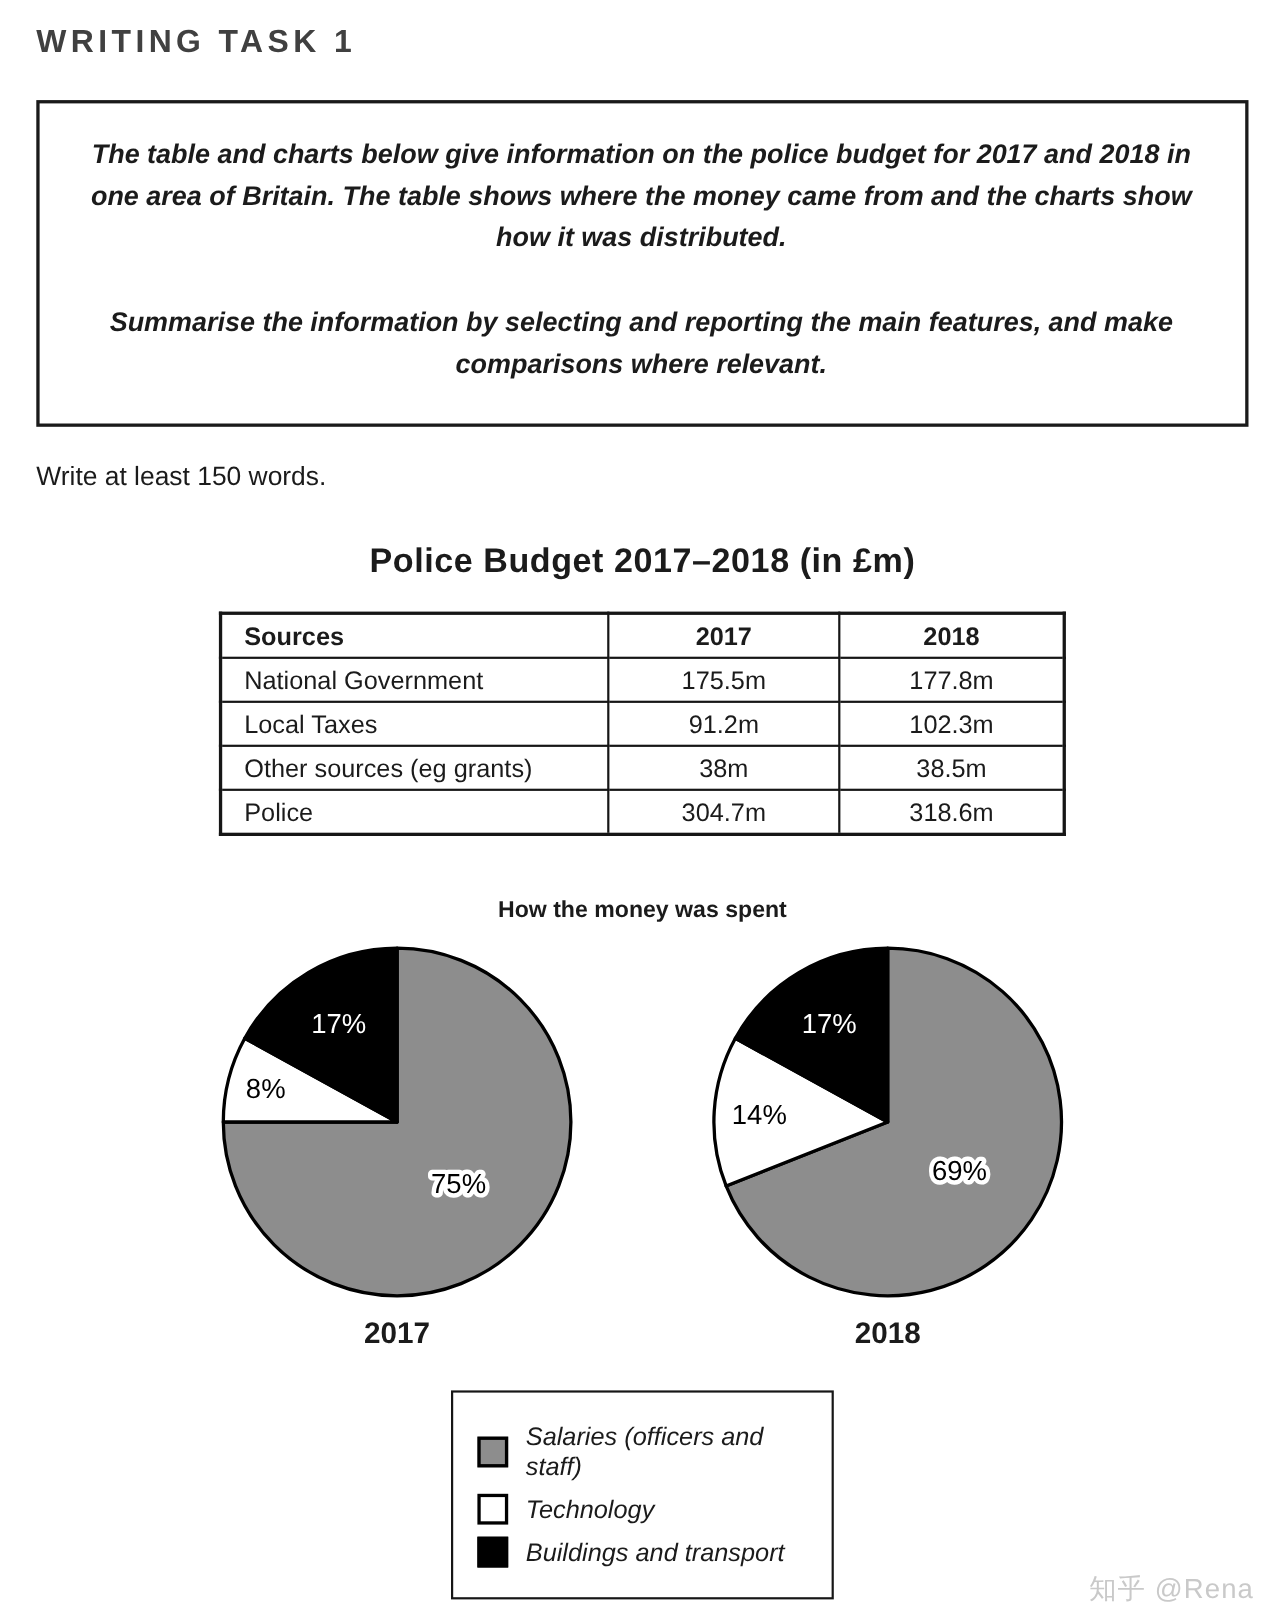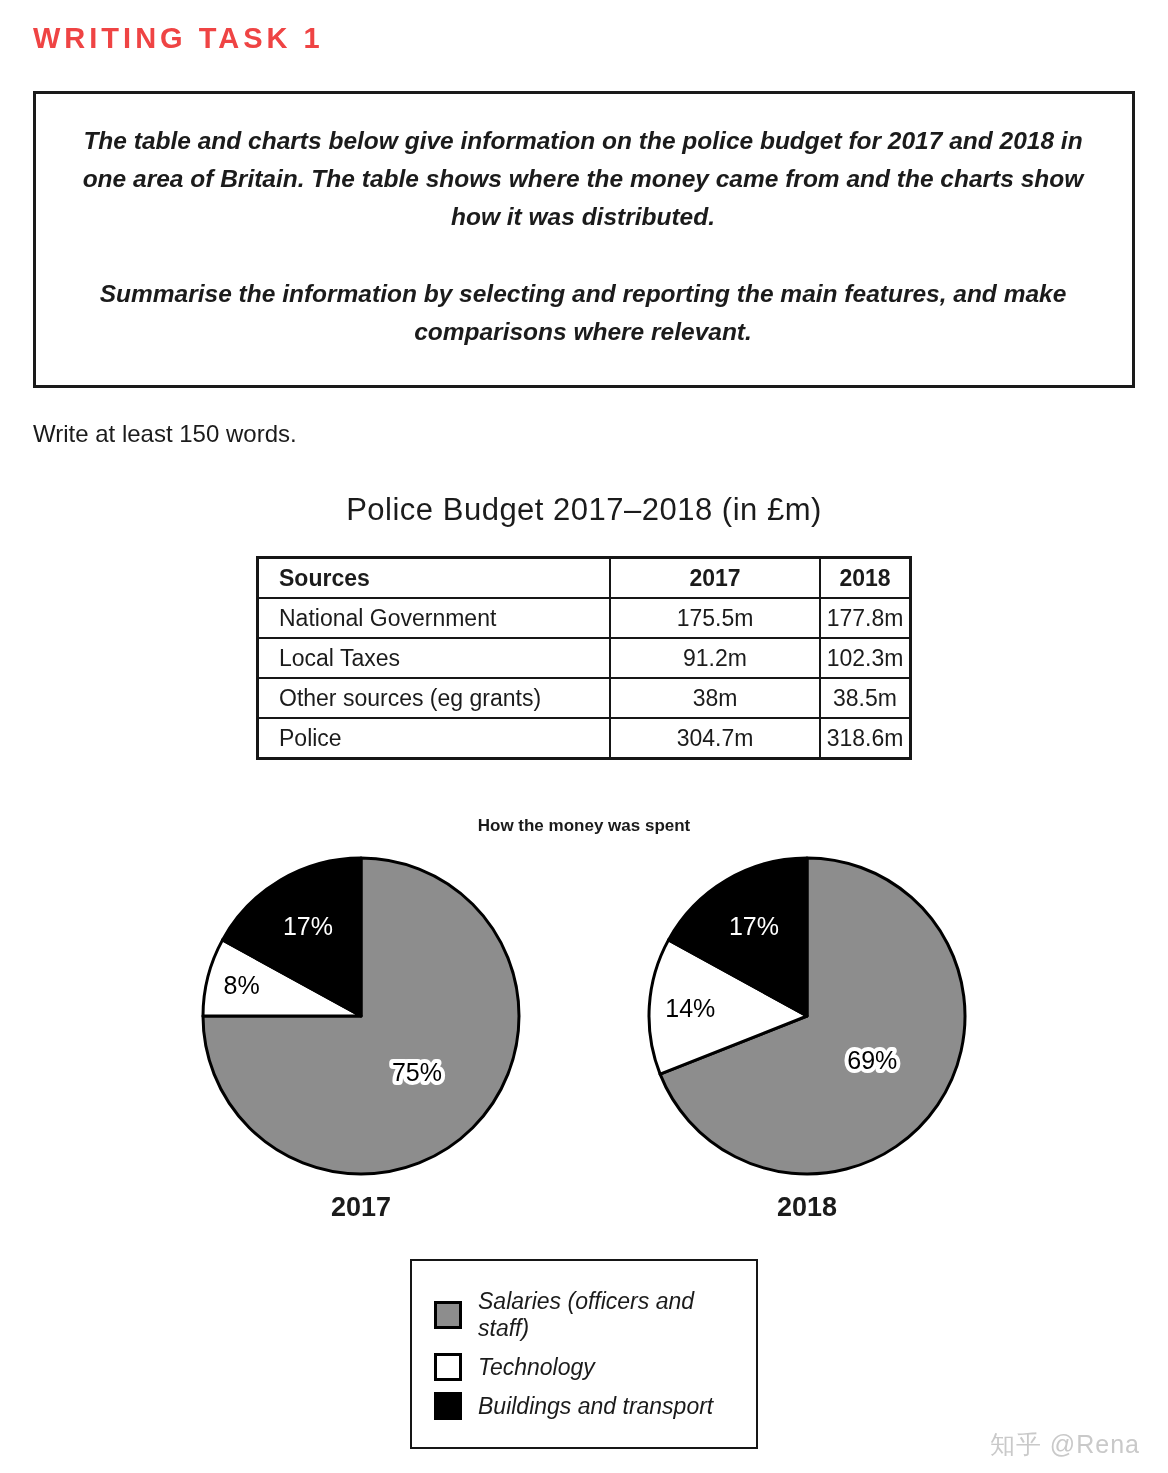--- a/index.html
+++ b/index.html
@@ -5,59 +5,59 @@
   html, body { margin: 0; padding: 0; background: #ffffff; }
   body {
     width: 1168px; height: 1473px; position: relative;
     font-family: "Liberation Sans", sans-serif;
     color: #1b1b1b; overflow: hidden;
   }
   .content { padding: 0 33px; }
 
   .page-heading {
     margin: 0; padding-top: 22px;
-    font-size: 29px; font-weight: bold; letter-spacing: 4px; color: #ef4444;
+    font-size: 29px; font-weight: bold; letter-spacing: 4px; color: #404040;
   }
   .intro { font-size: 24px; margin: 30px 0 0 0; }
 
   .prompt-box {
     margin-top: 36px;
     border: 3px solid #1a1a1a;
     padding: 24px 32px 30px 30px;
     font-style: italic; font-weight: bold;
     font-size: 24.5px; line-height: 1.56;
   }
   .prompt-box p { margin: 4px; text-align: center; }
   .prompt-box p + p { margin-top: 38px; }
 
   .word-note { font-size: 24px; margin: 32px 0 0 0; }
 
   .figure-title {
     margin: 44px 0 0 0; text-align: center;
-    font-size: 31px; font-weight: normal; letter-spacing: 0.5px;
+    font-size: 31px; font-weight: bold; letter-spacing: 0.5px;
   }
 
   table.budget {
     margin: 28px auto 0; border-collapse: collapse;
-    width: 656px; border: 3px solid #161616;
+    width: 770px; border: 3px solid #161616;
     font-size: 23px; table-layout: fixed;
   }
   table.budget th, table.budget td {
     border: 2px solid #161616; height: 38px; padding: 0 0 0 0;
     text-align: center; vertical-align: middle;
   }
   table.budget th { font-weight: bold; }
   table.budget th:first-child, table.budget td:first-child {
     text-align: left; padding-left: 20px; width: 330px;
   }
   table.budget th:nth-child(2), table.budget td:nth-child(2) { width: 208px; }
 
   .charts-title {
     margin: 56px 0 0 0; text-align: center;
-    font-size: 17px; font-weight: bold;
+    font-size: 21px; font-weight: bold;
   }
 
   .pies { display: flex; justify-content: center; gap: 110px; margin-top: 12px; }
   .pie-block { text-align: center; }
   .pie-caption { font-size: 27px; font-weight: bold; margin-top: 4px; }
 
   .legend-box {
     width: 348px; margin: 36px auto 0; box-sizing: border-box;
     border: 2px solid #161616; padding: 16px 10px 16px 22px;
   }

